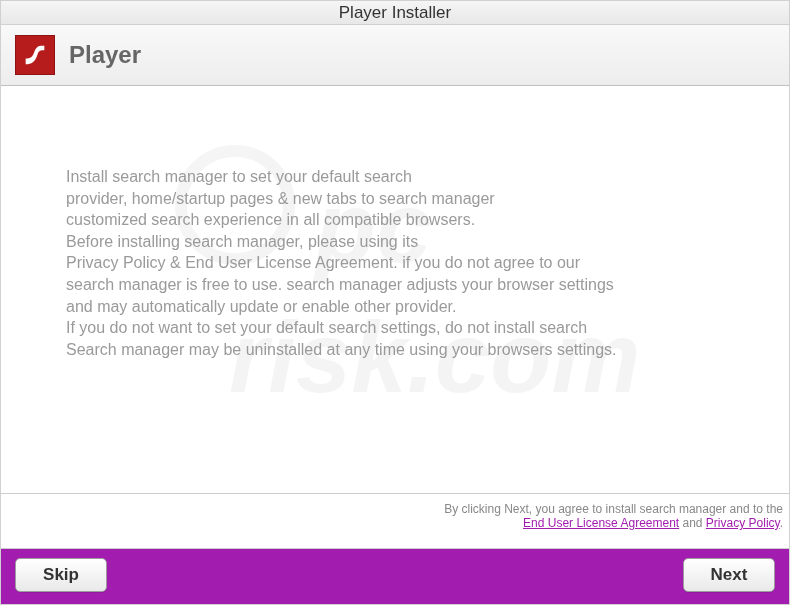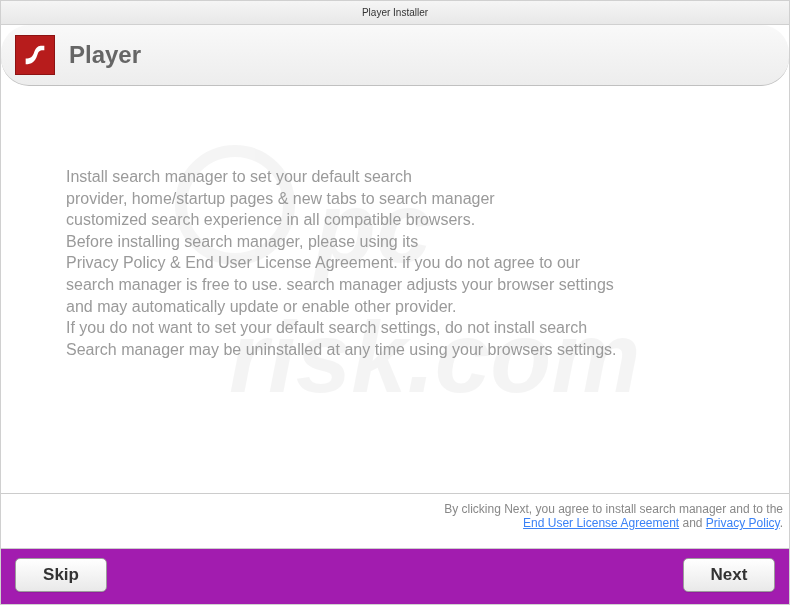--- a/index.html
+++ b/index.html
@@ -21,31 +21,30 @@
       flex-direction: column;
       border: 1px solid #d0d0d0;
     }
     .titlebar {
       background: linear-gradient(#f5f5f5, #e8e8e8);
       border-bottom: 1px solid #d0d0d0;
       height: 24px;
       display: flex;
       align-items: center;
       justify-content: center;
-      font-size: 10px;
+      font-size: 17px;
       color: #333;
     }
     .header {
       background: linear-gradient(#f9f9f9, #ededed);
       border-bottom: 1px solid #c0c0c0;
       padding: 10px 14px;
       display: flex;
       align-items: center;
       gap: 14px;
-      border-radius: 28px;
     }
     .flash-icon {
       width: 40px;
       height: 40px;
       background: #b71c1c;
       border: 1px solid #8c1313;
       position: relative;
       display: flex;
       align-items: center;
       justify-content: center;
@@ -73,21 +72,21 @@
       margin: 0;
     }
     .agreement-section {
       border-top: 1px solid #cccccc;
       padding: 8px 6px 18px 14px;
       font-size: 12px;
       color: #888;
       text-align: right;
     }
     .agreement-section a {
-      color: #3b82f6;
+      color: #a21caf;
       text-decoration: underline;
       cursor: pointer;
     }
     .footer {
       border-top: 1px solid #cccccc;
       padding: 9px 14px 12px 14px;
       display: flex;
       justify-content: space-between;
       align-items: center;
       background: #a21caf;

